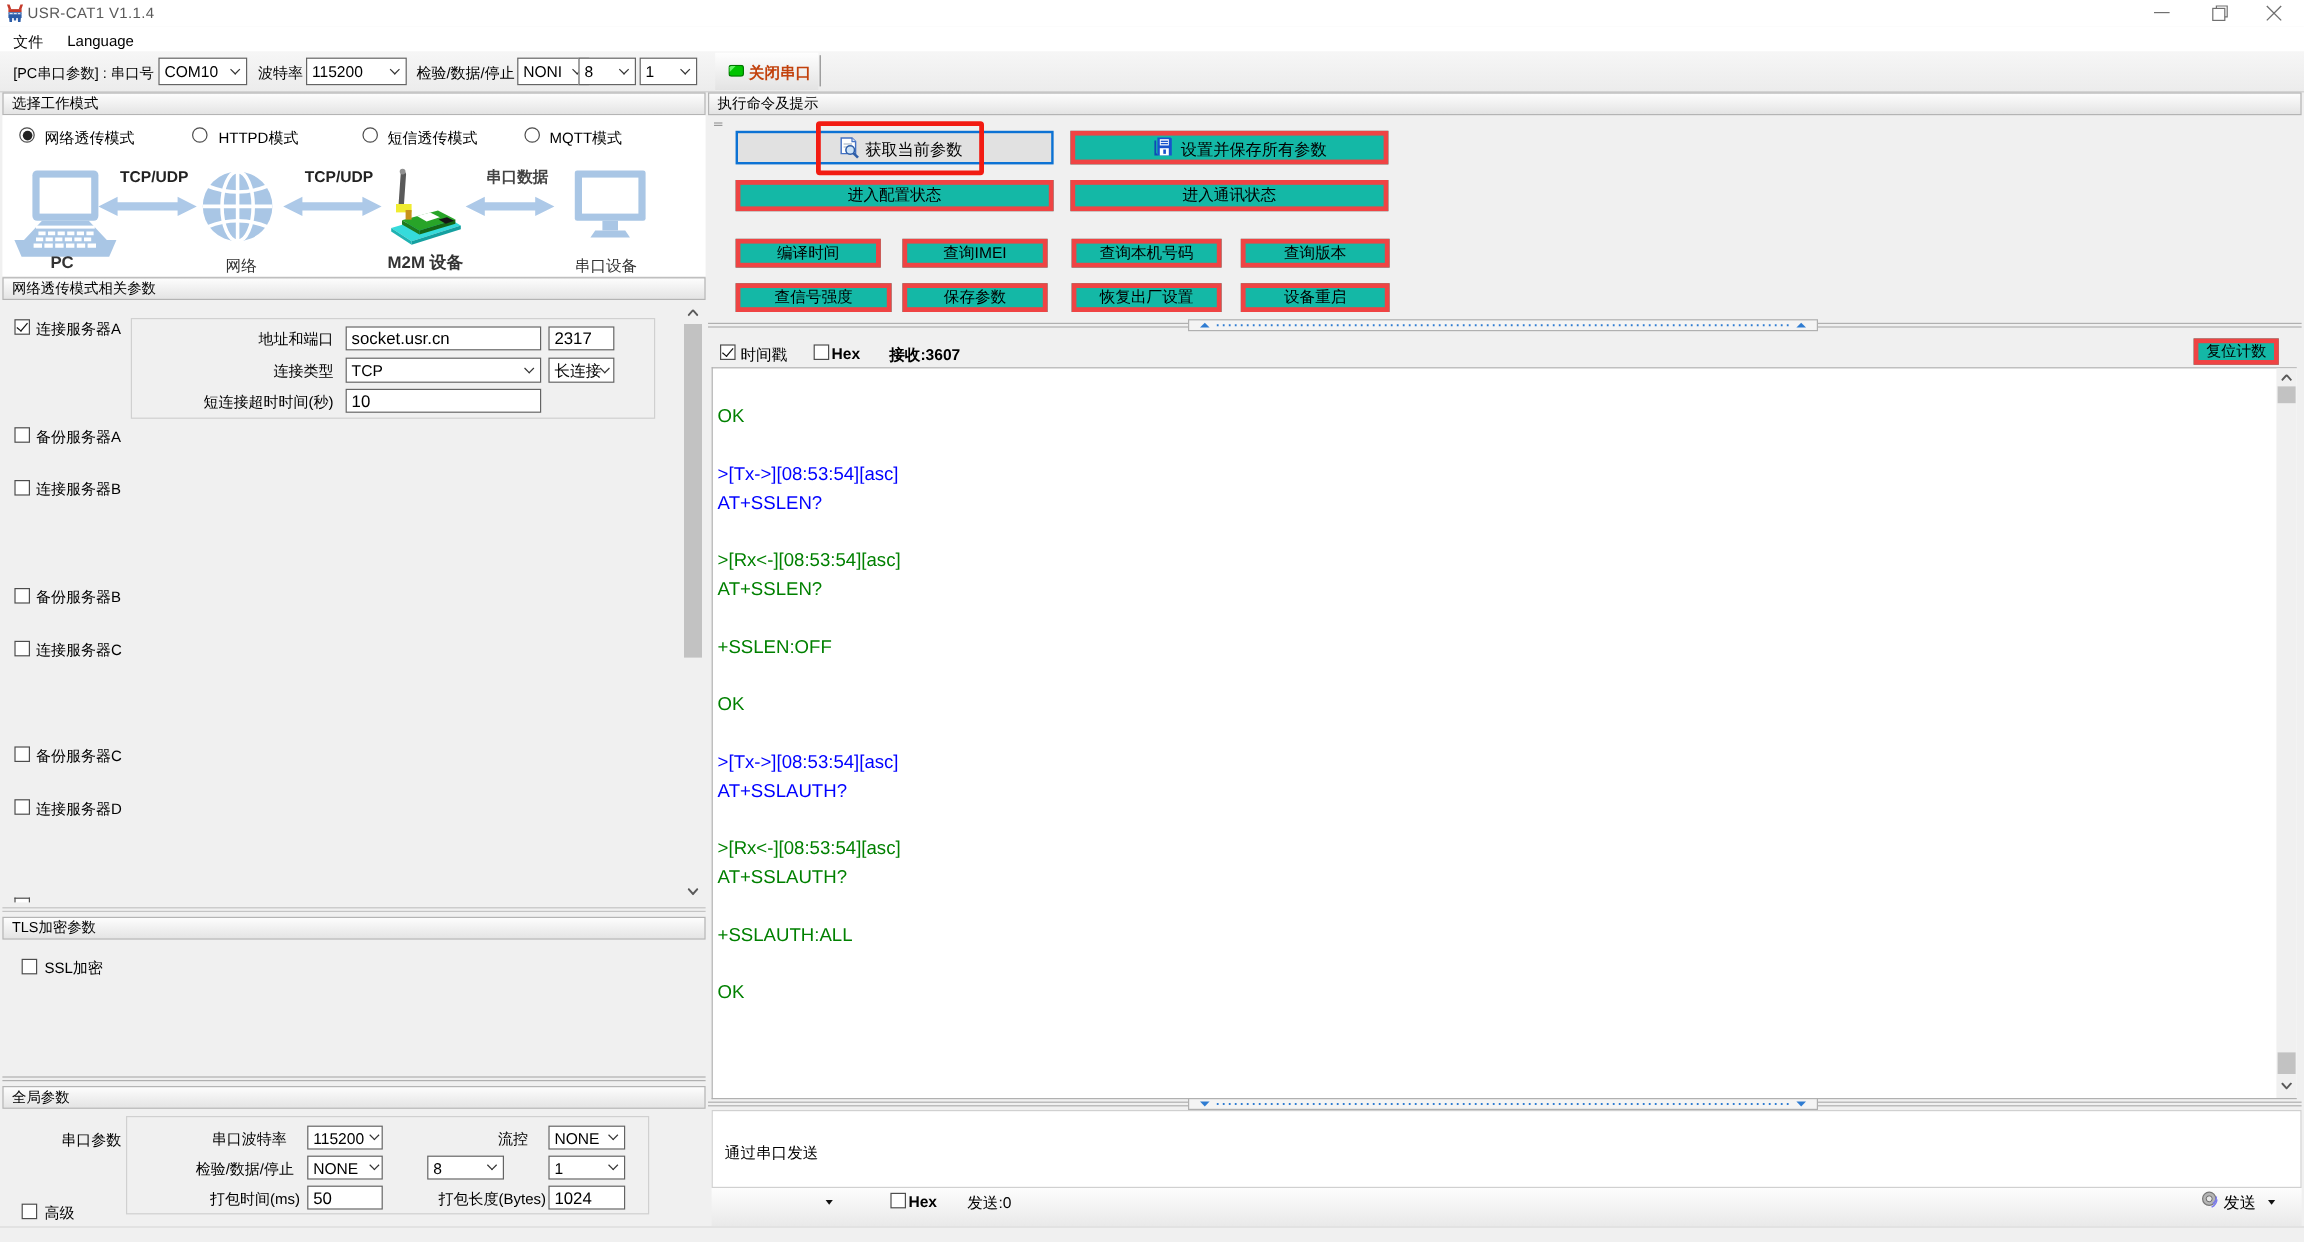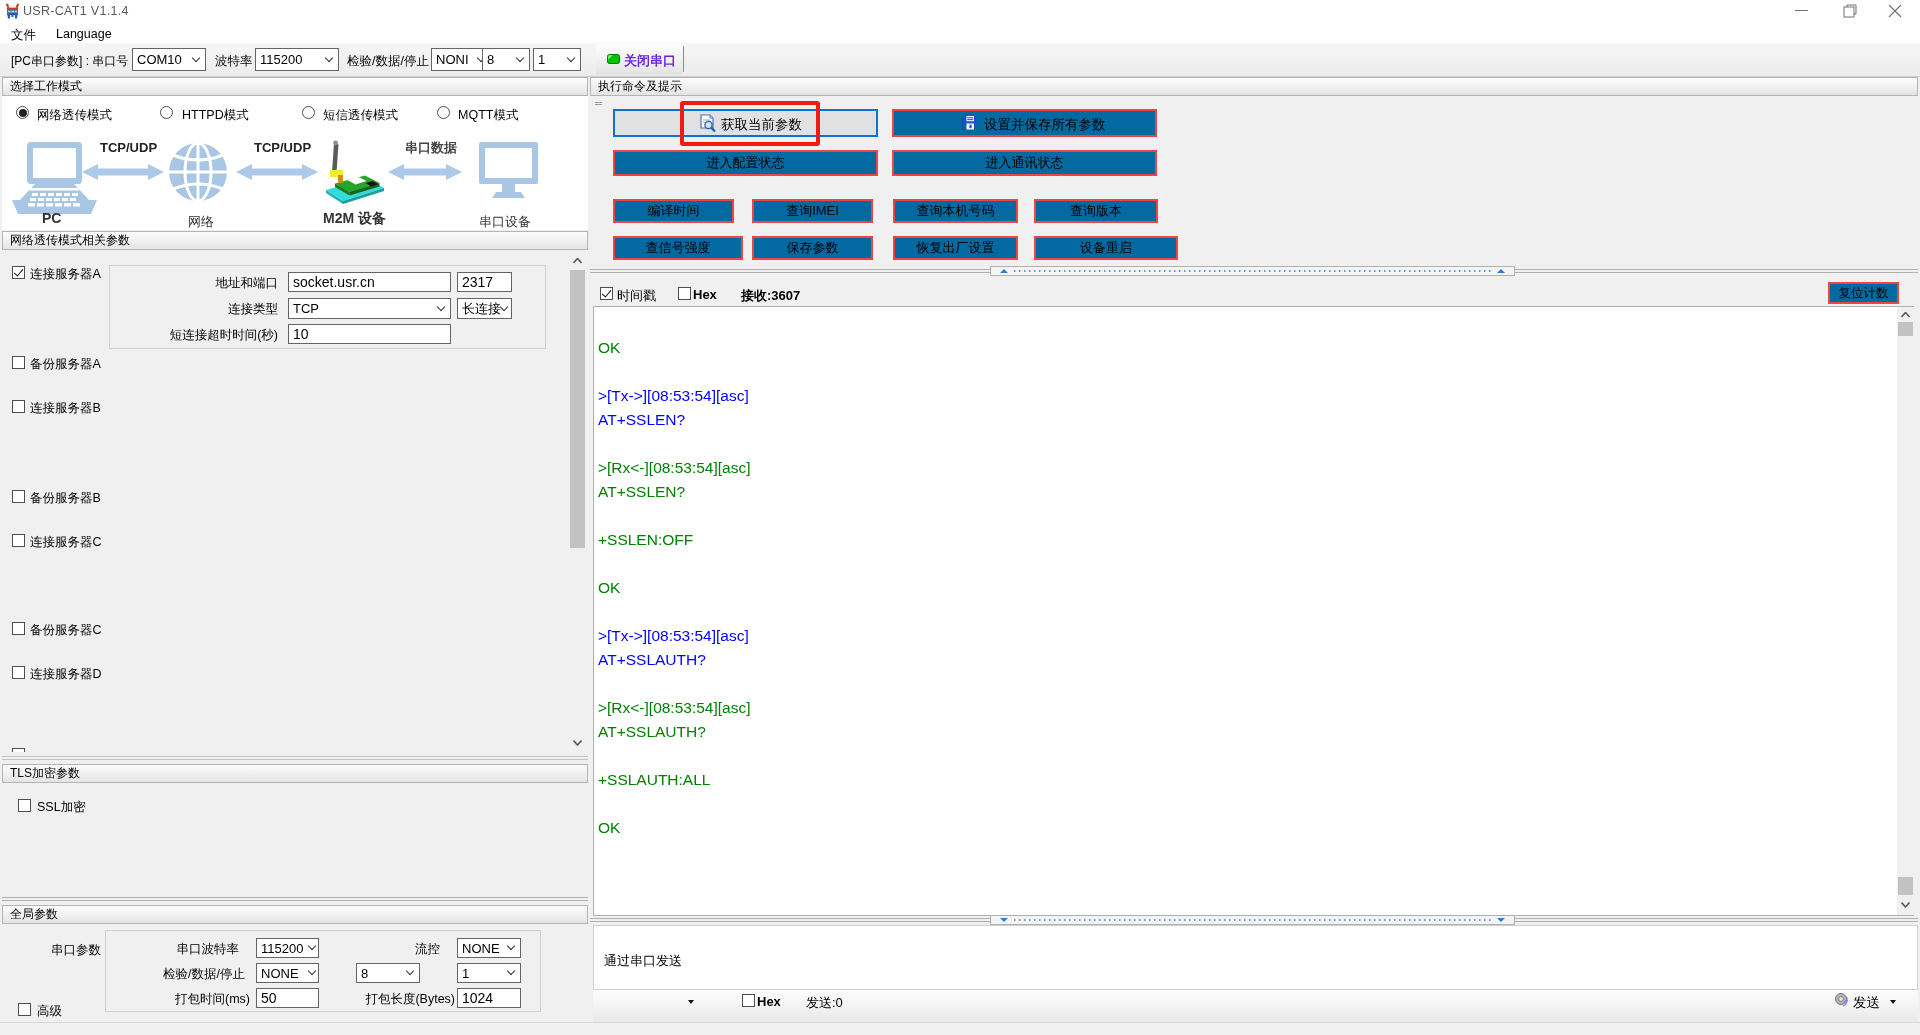--- a/index.html
+++ b/index.html
@@ -1,18 +1,18 @@
 <!DOCTYPE html>
 <html><head><meta charset="utf-8"><title>USR-CAT1 V1.1.4</title><style>
 *{margin:0;padding:0;box-sizing:border-box}
 html,body{width:1920px;height:1035px;overflow:hidden}
 body{font-family:"Liberation Sans",sans-serif;background:#f0f0f0;position:relative;color:#000;font-size:13px}
 .abs{position:absolute}
 .hdr{position:absolute;height:19px;background:linear-gradient(180deg,#fdfdfd,#e4e4e4);border:1px solid #b4b4b4;font-size:12px;line-height:16px;padding-left:7px;color:#000}
-.btn{position:absolute;background:#0369a1;border:2px solid #ef4444;font-size:13px;display:flex;align-items:center;justify-content:center;white-space:nowrap}
+.btn{position:absolute;background:#14b8a6;border:4px solid #ef4444;font-size:13px;display:flex;align-items:center;justify-content:center;white-space:nowrap}
 .combo{position:absolute;background:#fff;border:1px solid #646464;font-size:13px;line-height:1;padding-left:4px;display:flex;align-items:center;overflow:hidden;white-space:nowrap}
 .combo .cv{position:absolute;right:6px;top:50%;margin-top:-5px;width:6px;height:6px;border-right:1.5px solid #333;border-bottom:1.5px solid #333;transform:rotate(45deg)}
 .input{position:absolute;background:#fff;border:1px solid #646464;font-size:14px;padding-left:4px;display:flex;align-items:center;overflow:hidden;white-space:nowrap}
 .cb{position:absolute;width:13px;height:13px;background:#fff;border:1px solid #4d4d4d}
 .cb.ck::after{content:"";position:absolute;left:2.5px;top:0px;width:4px;height:8px;border-right:1.8px solid #111;border-bottom:1.8px solid #111;transform:rotate(40deg)}
 .lblr{position:absolute;font-size:13px;white-space:nowrap;line-height:15px;text-align:right}
 .rad{position:absolute;width:13px;height:13px;border:1px solid #4d4d4d;border-radius:50%;background:#fff}
 .rad.on::after{content:"";position:absolute;left:1.5px;top:1.5px;width:8px;height:8px;border-radius:50%;background:#222}
 .tri{display:inline-block;width:0;height:0;border-left:4px solid transparent;border-right:4px solid transparent;border-top:5px solid #111}
 </style></head>
@@ -50,21 +50,21 @@
 <div class="combo" style="left:255px;top:48px;width:84px;height:23px">115200<span class="cv"></span></div>
 <div class="abs" style="left:347px;top:53px;font-size:12.5px">检验/数据/停止</div>
 <div class="combo" style="left:431px;top:48px;width:60px;height:23px">NONI<span class="cv"></span></div>
 <div class="combo" style="left:482px;top:48px;width:48px;height:23px">8<span class="cv"></span></div>
 <div class="combo" style="left:533px;top:48px;width:48px;height:23px">1<span class="cv"></span></div>
 <div class="abs" style="left:596px;top:44px;width:86px;height:31px;background:linear-gradient(180deg,#fefefe,#e3e3e3)"></div>
 <svg class="abs" style="left:607px;top:54px" width="13" height="10" viewBox="0 0 13 10">
     <rect x="0.5" y="0.5" width="12" height="9" rx="2" fill="#00c400" stroke="#007700"></rect>
     <path d="M2 1 L6 1 L1 6 L1 2 Z" fill="#7dff7d" opacity="0.8"></path>
   </svg>
-<div class="abs" style="left:624px;top:52px;font-size:13px;font-weight:bold;color:#6d28d9">关闭串口</div>
+<div class="abs" style="left:624px;top:52px;font-size:13px;font-weight:bold;color:#c2410c">关闭串口</div>
 <div class="abs" style="left:683px;top:46px;width:1px;height:26px;background:#8a8a8a"></div>
 
 <div class="hdr" style="left:2px;top:77px;width:586px">选择工作模式</div>
 <div class="hdr" style="left:590px;top:77px;width:1328px">执行命令及提示</div>
 
 <div class="abs" style="left:2px;top:96px;width:586px;height:134px;background:#fff"></div>
 <div class="rad on" style="left:16px;top:106px"></div>
 <div class="abs" style="left:37px;top:107px;font-size:12.5px">网络透传模式</div>
 <div class="rad" style="left:160px;top:106px"></div>
 <div class="abs" style="left:182px;top:107px;font-size:12.5px">HTTPD模式</div>
@@ -220,21 +220,21 @@
 <div class="abs" style="left:984px;top:116px;font-size:13.5px">设置并保存所有参数</div>
 <div class="btn" style="left:613px;top:150px;width:265px;height:26px">进入配置状态</div>
 <div class="btn" style="left:892px;top:150px;width:265px;height:26px">进入通讯状态</div>
 <div class="btn" style="left:613px;top:199px;width:121px;height:24px">编译时间</div>
 <div class="btn" style="left:752px;top:199px;width:121px;height:24px">查询IMEI</div>
 <div class="btn" style="left:893px;top:199px;width:125px;height:24px">查询本机号码</div>
 <div class="btn" style="left:1034px;top:199px;width:124px;height:24px">查询版本</div>
 <div class="btn" style="left:613px;top:236px;width:130px;height:24px">查信号强度</div>
 <div class="btn" style="left:752px;top:236px;width:121px;height:24px">保存参数</div>
 <div class="btn" style="left:893px;top:236px;width:125px;height:24px">恢复出厂设置</div>
-<div class="btn" style="left:1034px;top:236px;width:144px;height:24px">设备重启</div>
+<div class="btn" style="left:1034px;top:236px;width:124px;height:24px">设备重启</div>
 
 <div class="abs" style="left:680px;top:101px;width:140px;height:45px;border:4px solid #f21b12;border-radius:3px"></div>
 
 <div class="abs" style="left:590px;top:269px;width:1328px;height:1px;background:#b0b0b0"></div>
 <div class="abs" style="left:590px;top:272px;width:1328px;height:1px;background:#b0b0b0"></div>
 <div class="abs" style="left:990px;top:266px;width:525px;height:10px;background:#f4f4f4;border:1px solid #b0b0b0"></div>
 <svg class="abs" style="left:994px;top:268px" width="517" height="6" viewBox="0 0 517 6">
     <path d="M6 5 L10 1 L14 5 Z" fill="#2f7cd2"></path>
     <path d="M503 5 L507 1 L511 5 Z" fill="#2f7cd2"></path>
     <line x1="20" y1="3" x2="497" y2="3" stroke="#2f7cd2" stroke-width="1.6" stroke-dasharray="1.5 3.5"></line>

